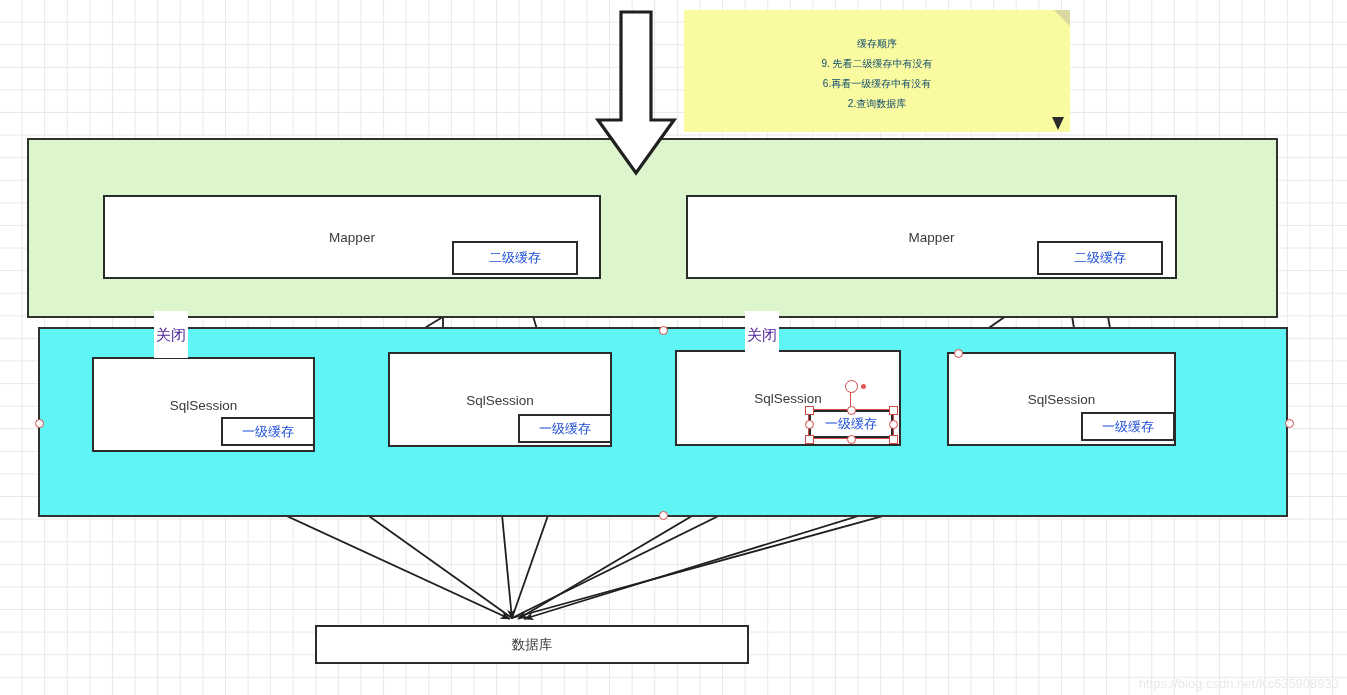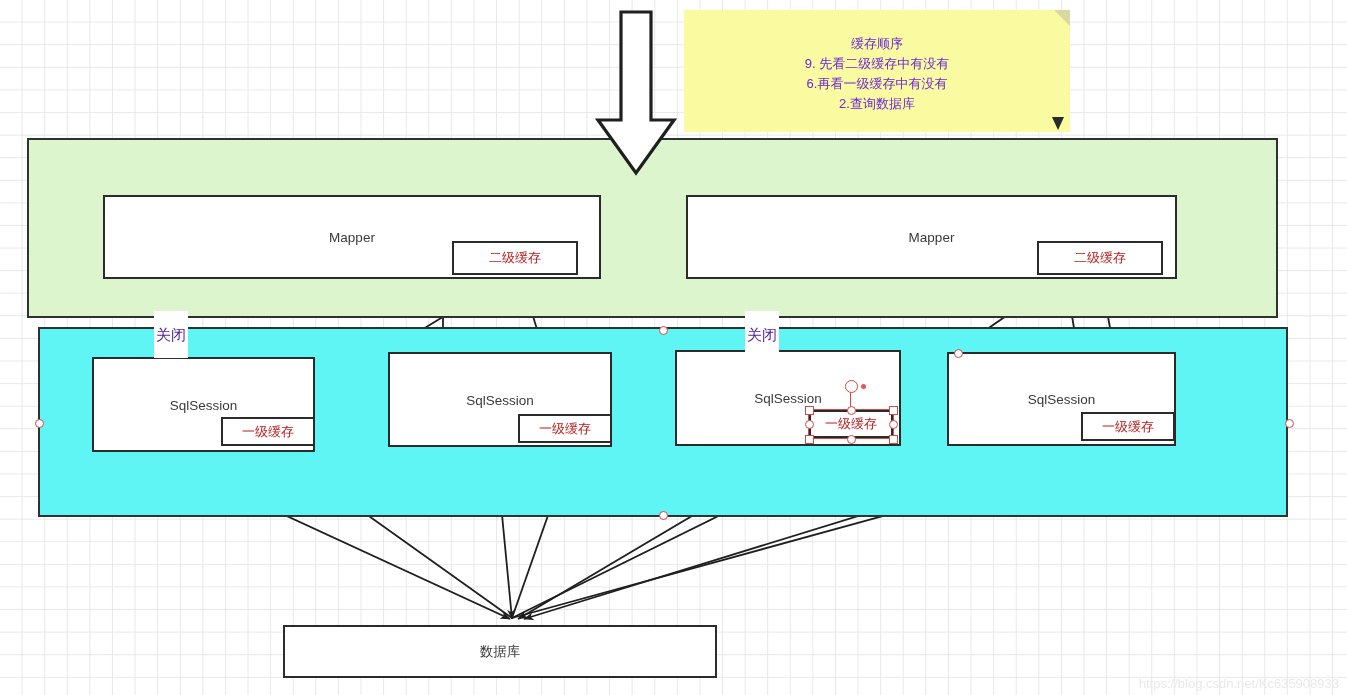--- a/index.html
+++ b/index.html
@@ -60,39 +60,39 @@
   }
   .cache-box {
     position: absolute;
     box-sizing: border-box;
     background: #ffffff;
     border: 2px solid #2b2b2b;
     display: flex;
     align-items: center;
     justify-content: center;
     font-size: 13px;
-    color: #b91c1c;
+    color: #1d4ed8;
     z-index: 5;
   }
   .edge-label {
     position: absolute;
     background: #ffffff;
     font-size: 15px;
     color: #4c1d95;
     padding: 16px 2px;
     line-height: 15px;
     z-index: 7;
     white-space: nowrap;
   }
   .note {
     position: absolute;
     background: #fafaa0;
     border: none;
-    font-size: 13px;
-    color: #6d28d9;
+    font-size: 10px;
+    color: #0c4a6e;
     text-align: center;
     line-height: 20px;
     padding-top: 24px;
     box-sizing: border-box;
     z-index: 3;
   }
   .note-fold {
     position: absolute;
     right: 0; top: 0;
     width: 0; height: 0;
@@ -262,21 +262,21 @@
   <div class="node" style="left:947px; top:352px; width:229px; height:94px;">
     <span class="node-label">SqlSession</span>
   </div>
   <div class="cache-box" style="left:1081px; top:412px; width:94px; height:29px;">
     <span>一级缓存</span>
   </div>
 
   <div class="edge-label" style="left:154px; top:311px;">关闭</div>
   <div class="edge-label" style="left:745px; top:311px;">关闭</div>
 
-  <div class="node" style="left:283px; top:625px; width:434px; height:53px;">
+  <div class="node" style="left:315px; top:625px; width:434px; height:39px;">
     <span class="node-label">数据库</span>
   </div>
 
   <svg style="position:absolute; left:594px; top:10px; width:84px; height:168px;" viewBox="0 0 84 168" xmlns="http://www.w3.org/2000/svg">
     <path d="M27,2 L57,2 L57,110 L80,110 L42,163 L4,110 L27,110 Z" fill="#ffffff" stroke="#1f1f1f" stroke-width="3.2" stroke-linejoin="miter"></path>
   </svg>
 
   <div class="note" style="left:684px; top:10px; width:386px; height:122px;">
     <div>缓存顺序</div>
     <div>9. 先看二级缓存中有没有</div>

